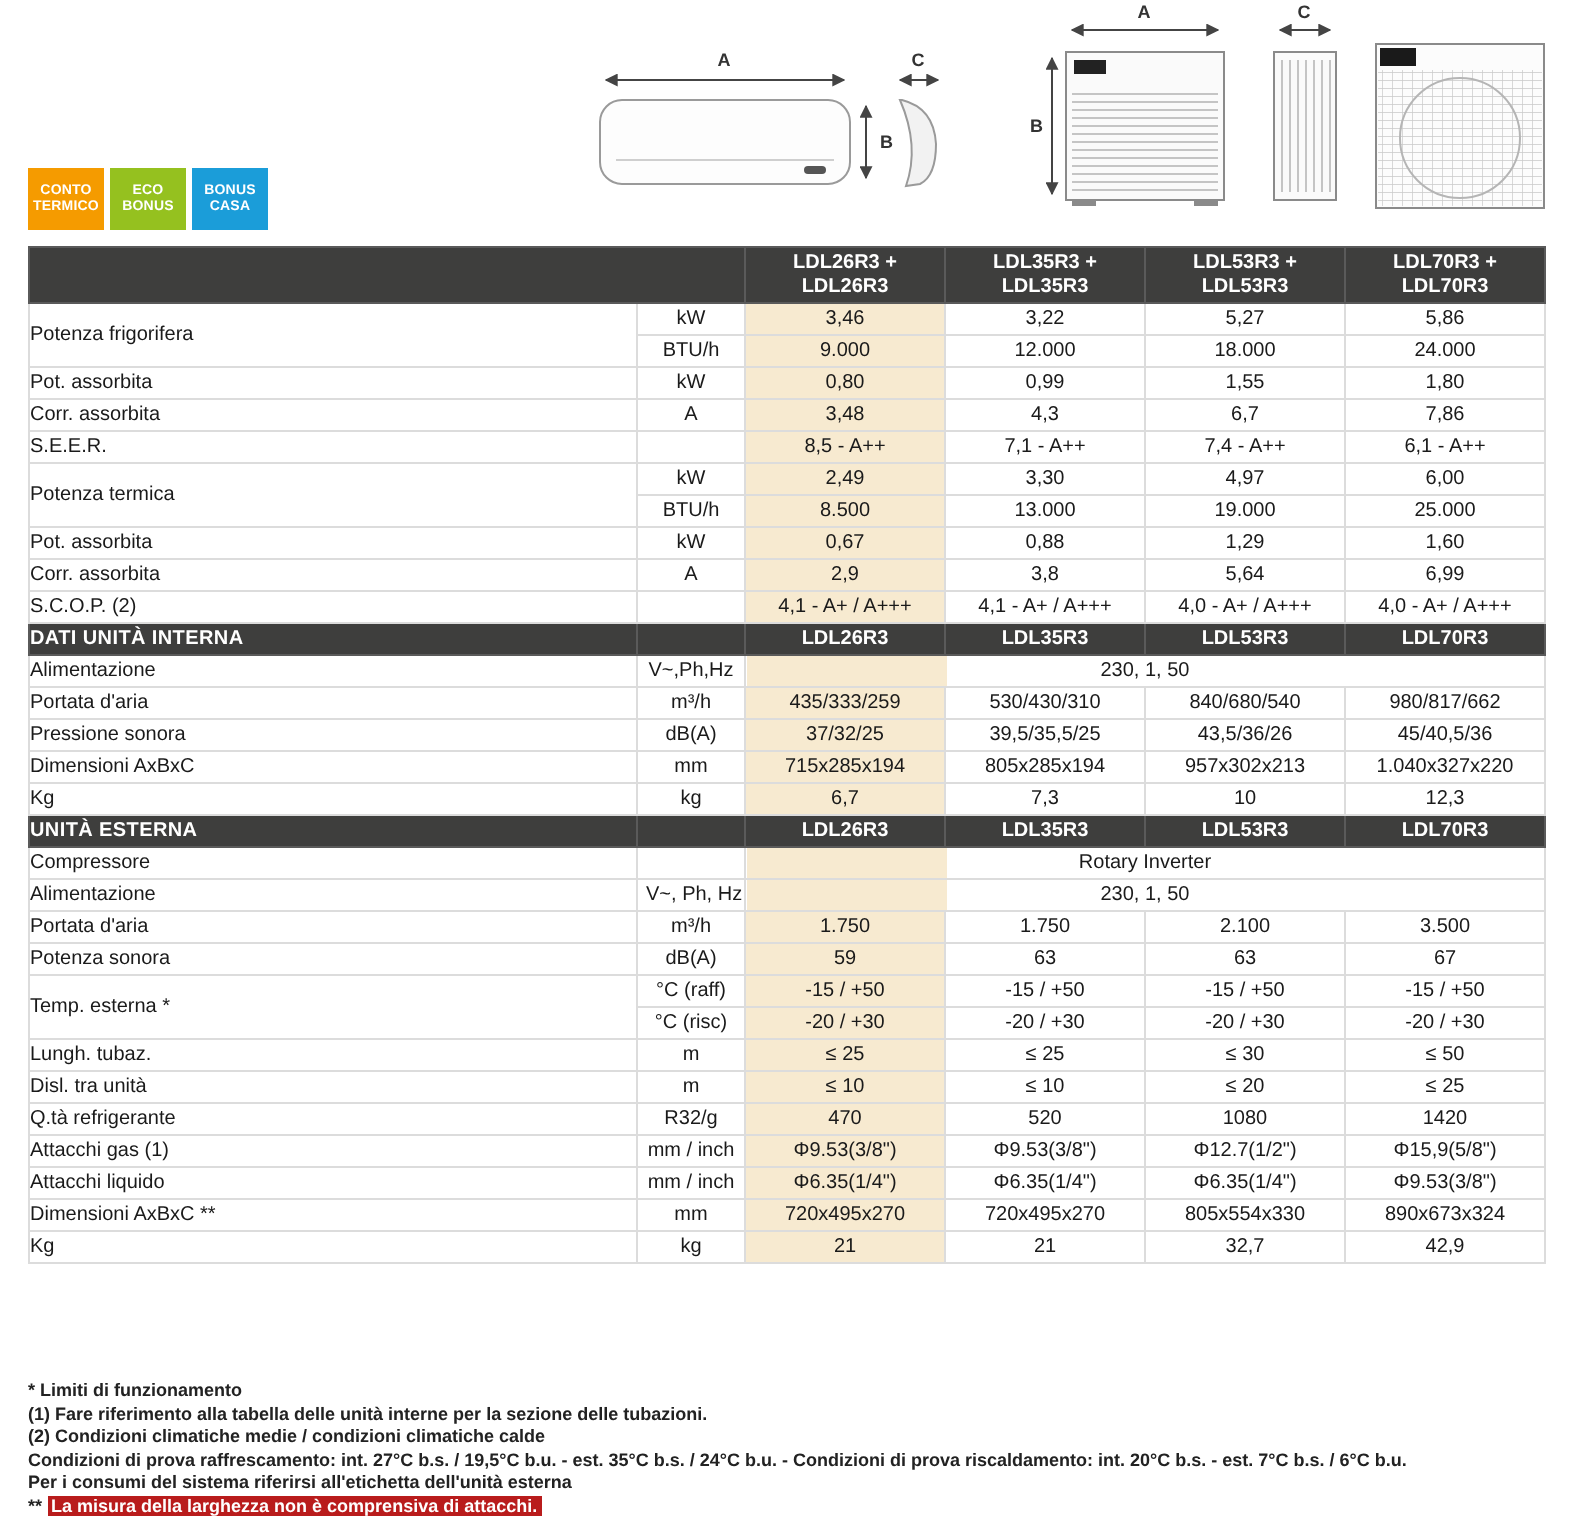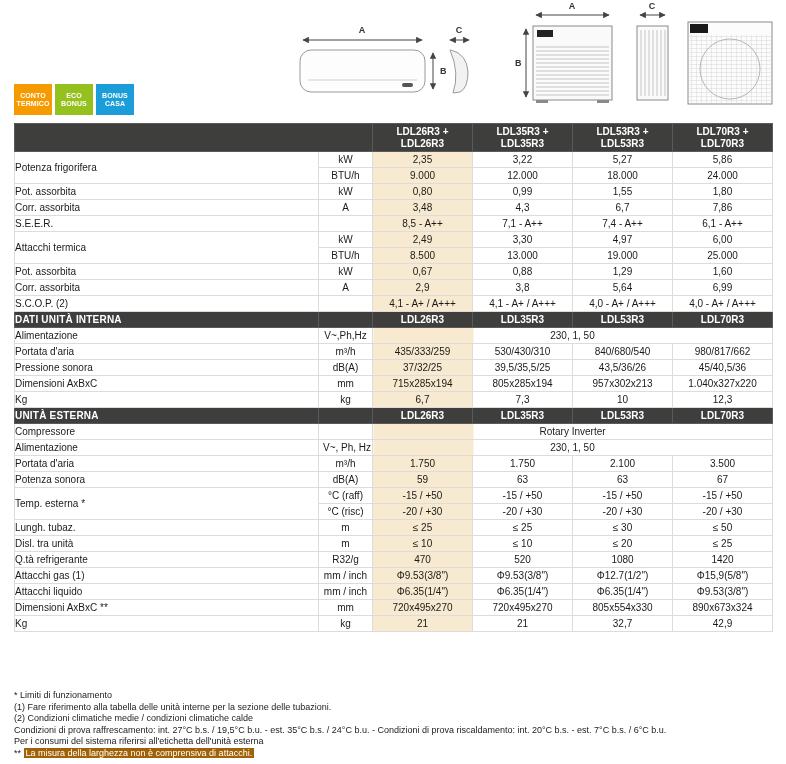--- a/index.html
+++ b/index.html
@@ -39,22 +39,22 @@
   tr.dark td {
     background:#3e3e3d; color:#ffffff; font-weight:bold;
     border-color:#5a5a5a; font-size:10px;
   }
   tr.head-row td { height:28px; white-space:pre-line; line-height:12px; vertical-align:middle; }
   td.hl { background:#f7ead0; }
   td.span-cell { background:linear-gradient(to right, #f7ead0 0, #f7ead0 100px, #ffffff 100px); }
   td.section-title { text-align:left; padding-left:8px; letter-spacing:0.2px; }
 
   
-  .notes { position:absolute; left:14px; top:690px; font-size:9px; color:#222; line-height:11.5px; }
-  .note-hl { background:#a16207; color:#fff; padding:0 2px; }
+  .notes { position:absolute; left:14px; top:690px; font-size:9px; color:#222; line-height:11.5px;font-weight:bold; }
+  .note-hl { background:#b91c1c; color:#fff; padding:0 2px; }
 </style>
 </head>
 <body>
 
 <div class="page">
 
   <div class="badges">
     <div class="badge badge-orange">
       <span>CONTO</span>
       <span>TERMICO</span>
@@ -142,21 +142,21 @@
           <td>LDL35R3 +
 LDL35R3</td>
           <td>LDL53R3 +
 LDL53R3</td>
           <td>LDL70R3 +
 LDL70R3</td>
         </tr>
         <tr>
           <td class="lab" rowspan="2">Potenza frigorifera</td>
           <td class="unit">kW</td>
-          <td class="hl">2,35</td>
+          <td class="hl">3,46</td>
           <td>3,22</td>
           <td>5,27</td>
           <td>5,86</td>
         </tr>
         <tr>
           <td class="unit">BTU/h</td>
           <td class="hl">9.000</td>
           <td>12.000</td>
           <td>18.000</td>
           <td>24.000</td>
@@ -179,21 +179,21 @@
         </tr>
         <tr>
           <td class="lab">S.E.E.R.</td>
           <td class="unit"></td>
           <td class="hl">8,5 - A++</td>
           <td>7,1 - A++</td>
           <td>7,4 - A++</td>
           <td>6,1 - A++</td>
         </tr>
         <tr>
-          <td class="lab" rowspan="2">Attacchi termica</td>
+          <td class="lab" rowspan="2">Potenza termica</td>
           <td class="unit">kW</td>
           <td class="hl">2,49</td>
           <td>3,30</td>
           <td>4,97</td>
           <td>6,00</td>
         </tr>
         <tr>
           <td class="unit">BTU/h</td>
           <td class="hl">8.500</td>
           <td>13.000</td>

